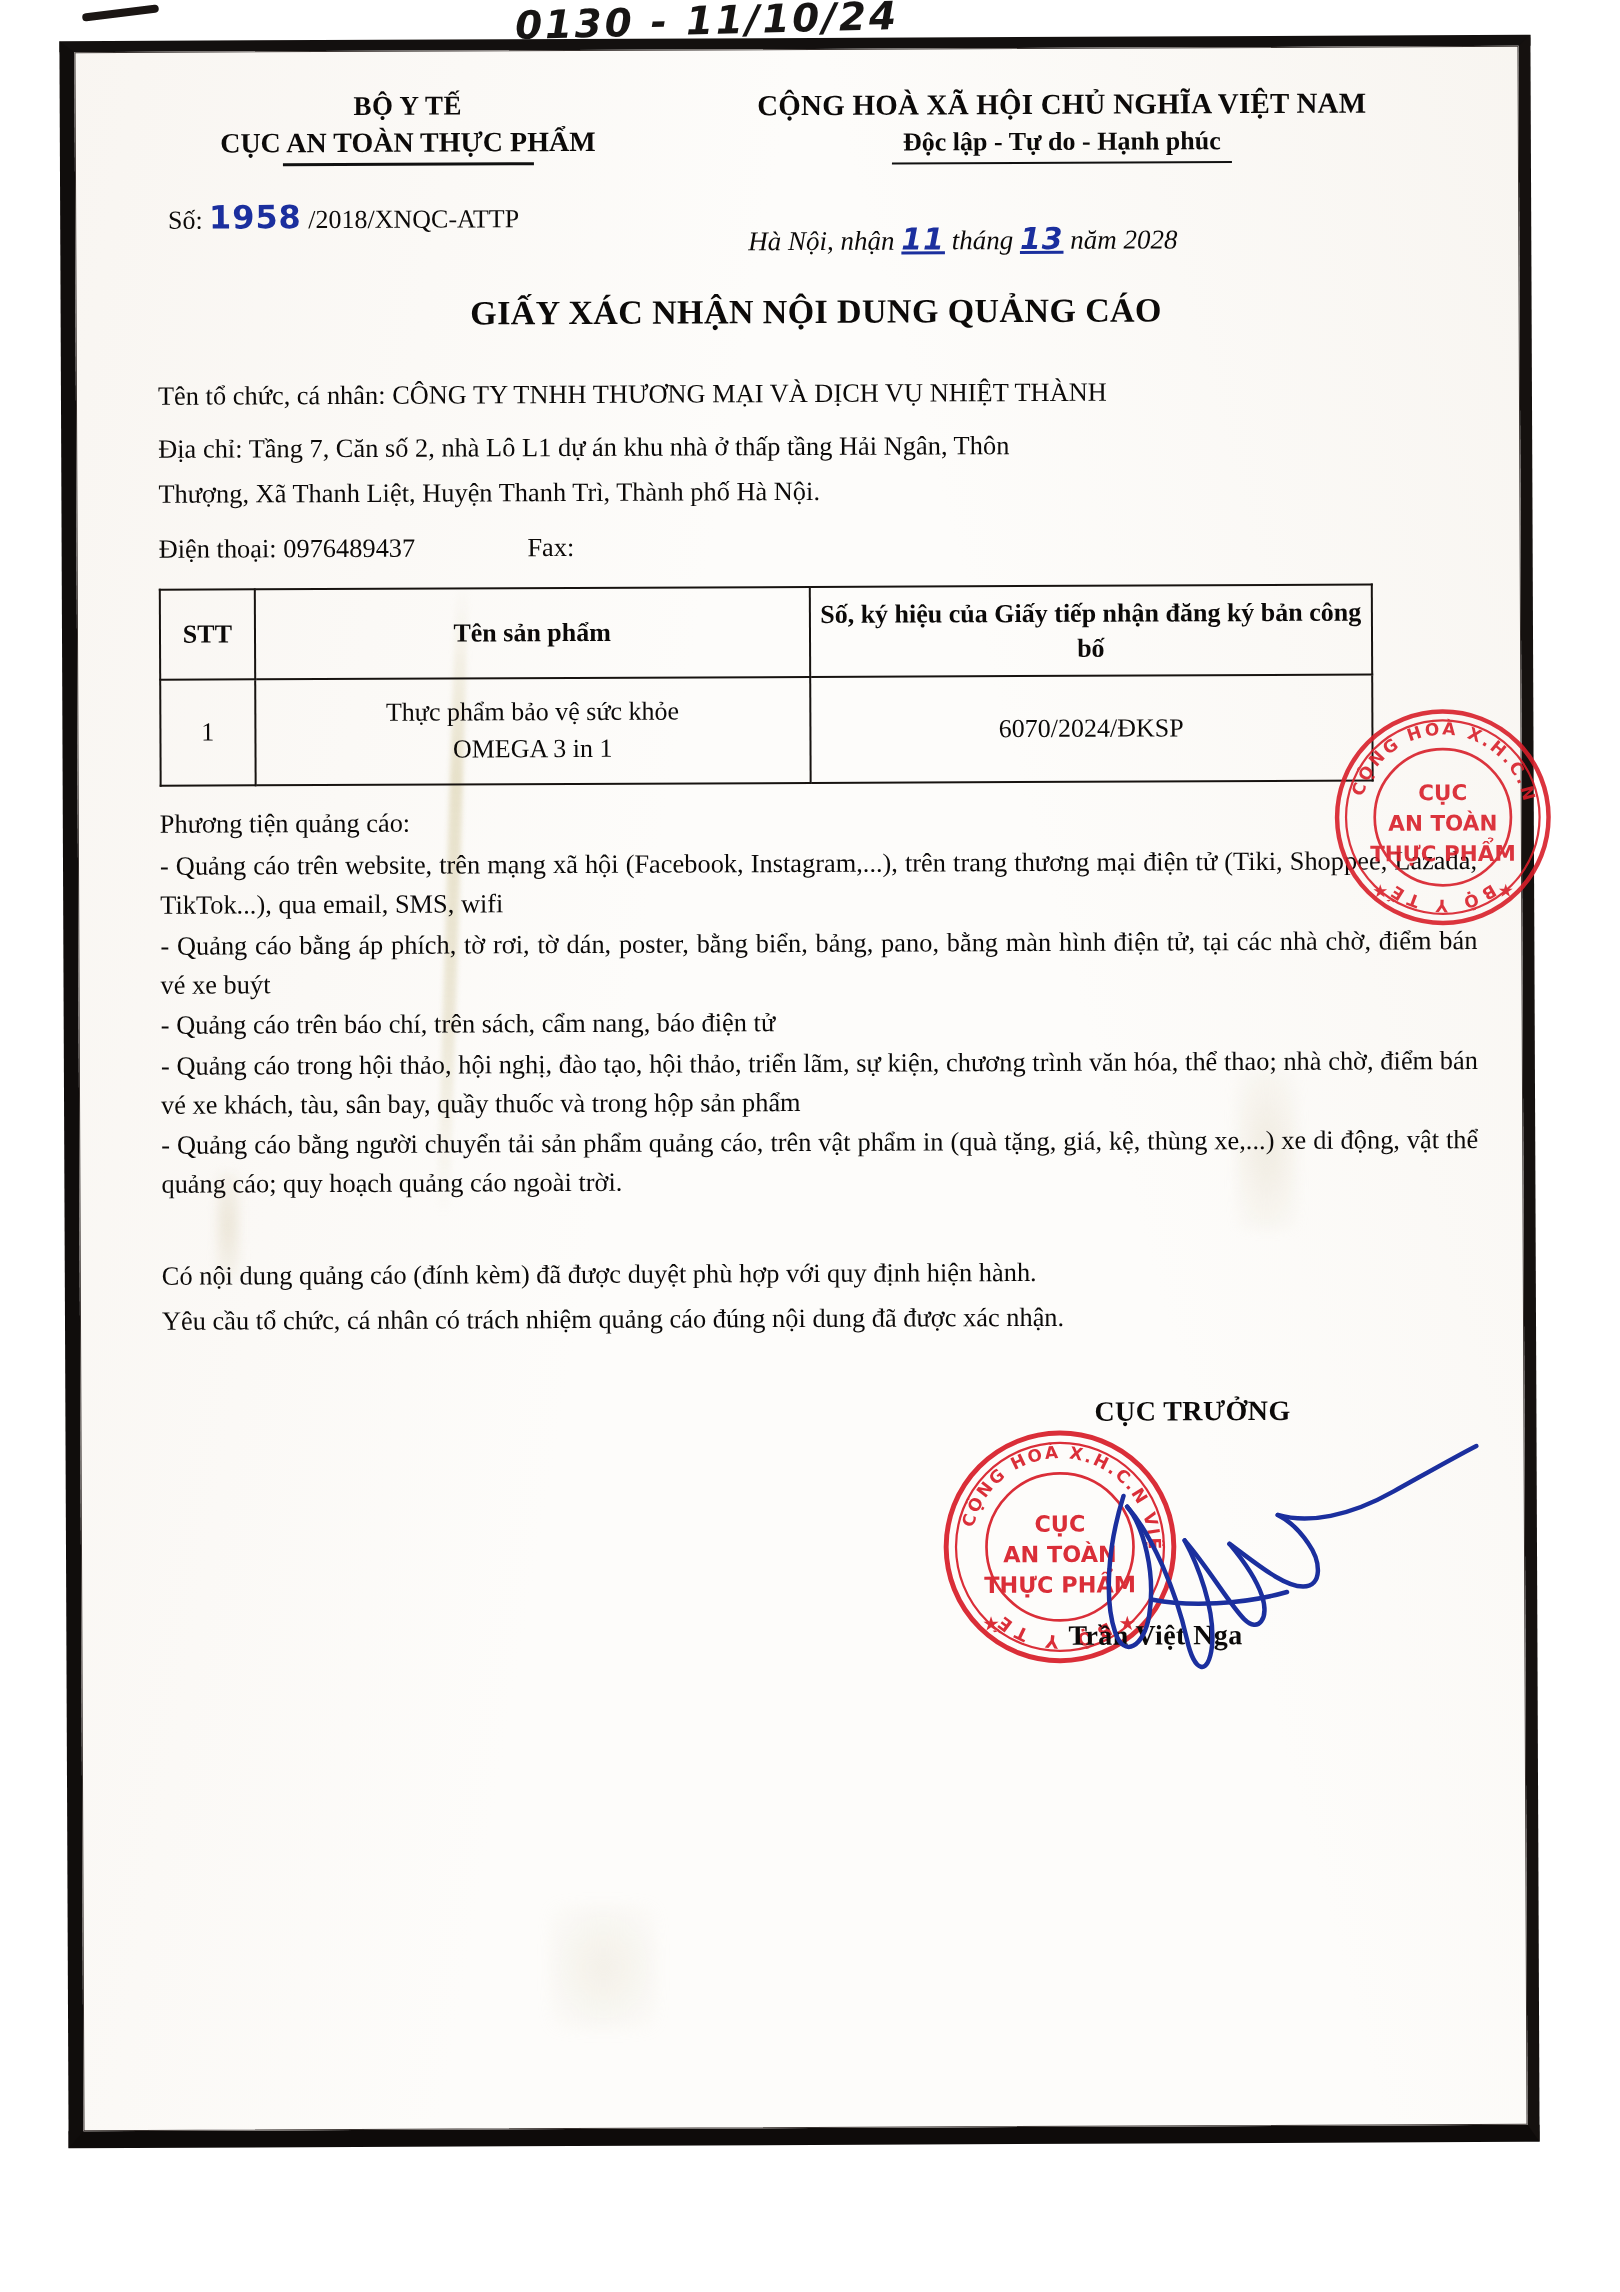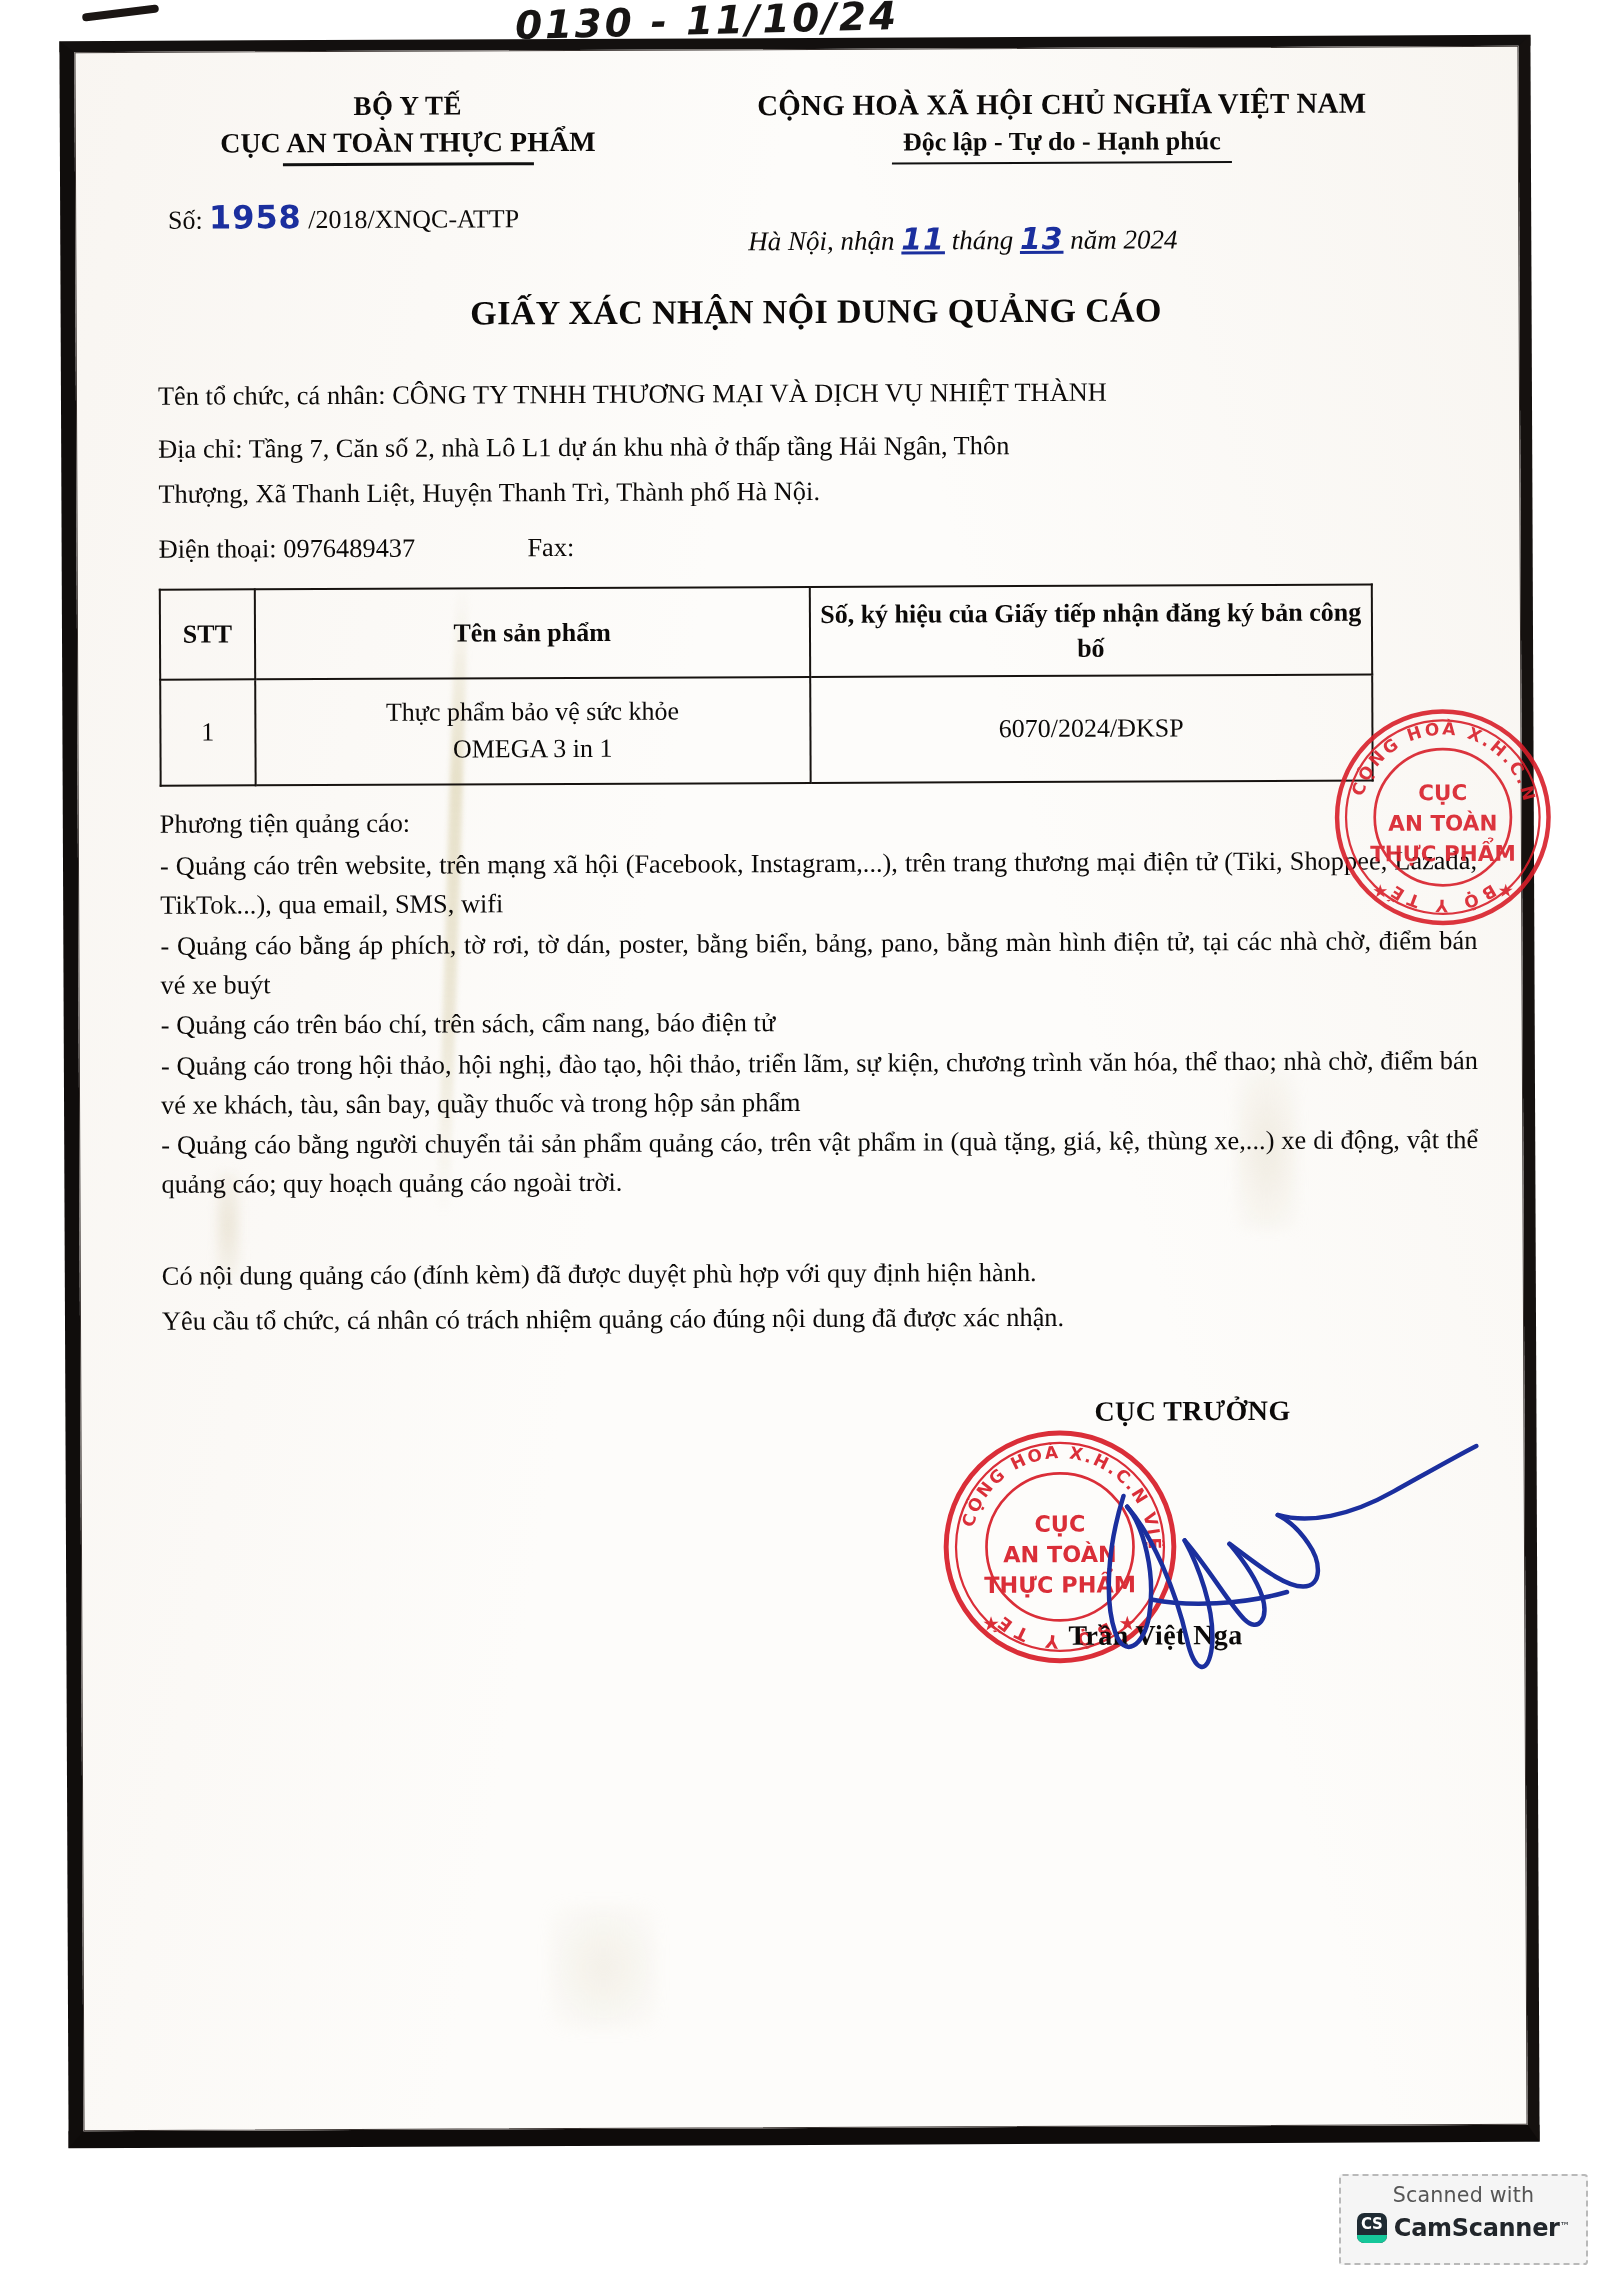--- a/index.html
+++ b/index.html
@@ -337,21 +337,21 @@
             <span>Số:</span>
             <span class="hand-blue hand-num">1958</span>
             <span>/2018/XNQC-ATTP</span>
           </div>
 
           <div class="dateline">
             <span>Hà Nội, nhận</span>
             <span class="hand-blue hand-date">11</span>
             <span>tháng</span>
             <span class="hand-blue hand-date">13</span>
-            <span>năm 2024</span>
+            <span>năm 2028</span>
           </div>
         </div>
 
         <div class="title">GIẤY XÁC NHẬN NỘI DUNG QUẢNG CÁO</div>
 
         <div class="org-block">
           <div class="org-line">
             <span>Tên tổ chức, cá nhân:</span>
             <span>CÔNG TY TNHH THƯƠNG MẠI VÀ DỊCH VỤ NHIỆT THÀNH</span>
           </div>
@@ -438,26 +438,15 @@
             </g>
           </svg>
 
           <div class="sig-name">Trần Việt Nga</div>
         </div>
 
       </div>
     </div>
   </div>
 
-  <div class="camscanner">
-    <div class="cs-top">Scanned with</div>
-    <div class="cs-bottom">
-      <div class="cs-badge">
-        <span>CS</span>
-      </div>
-      <div>
-        <span class="cs-word">CamScanner</span><span class="cs-tm">™</span>
-      </div>
-    </div>
-  </div>
 
 </div>
 
 
 </body></html>

